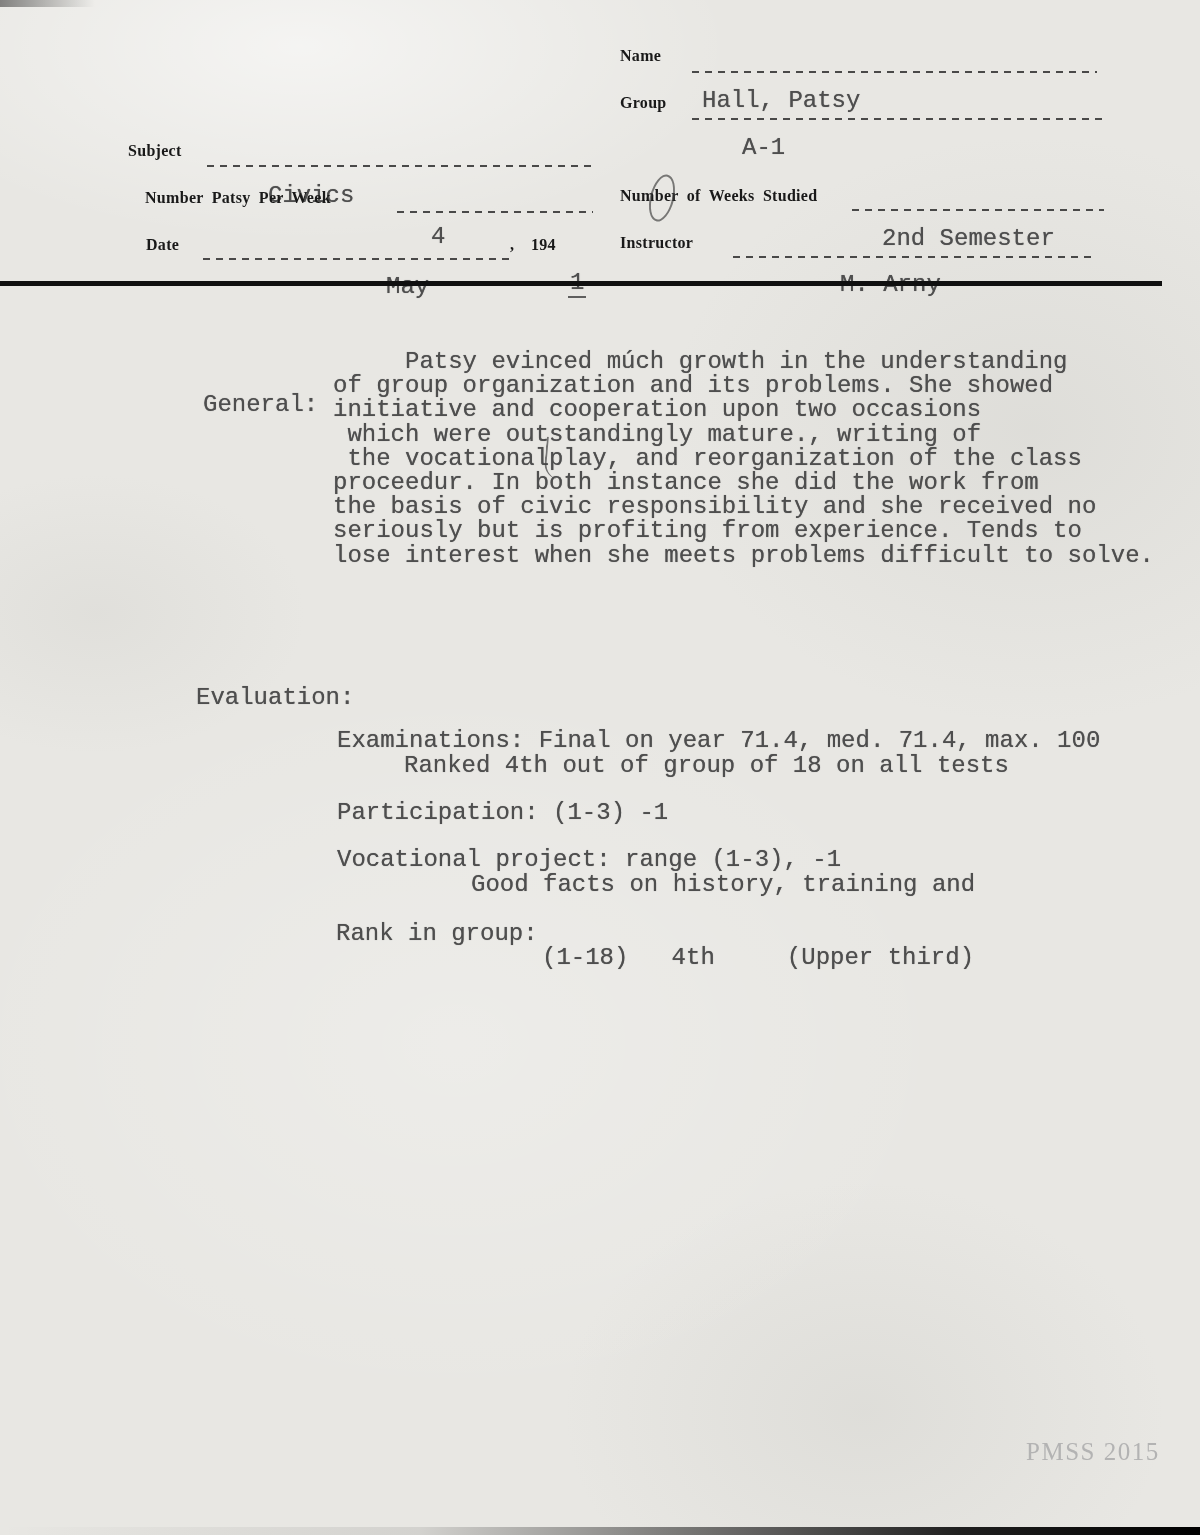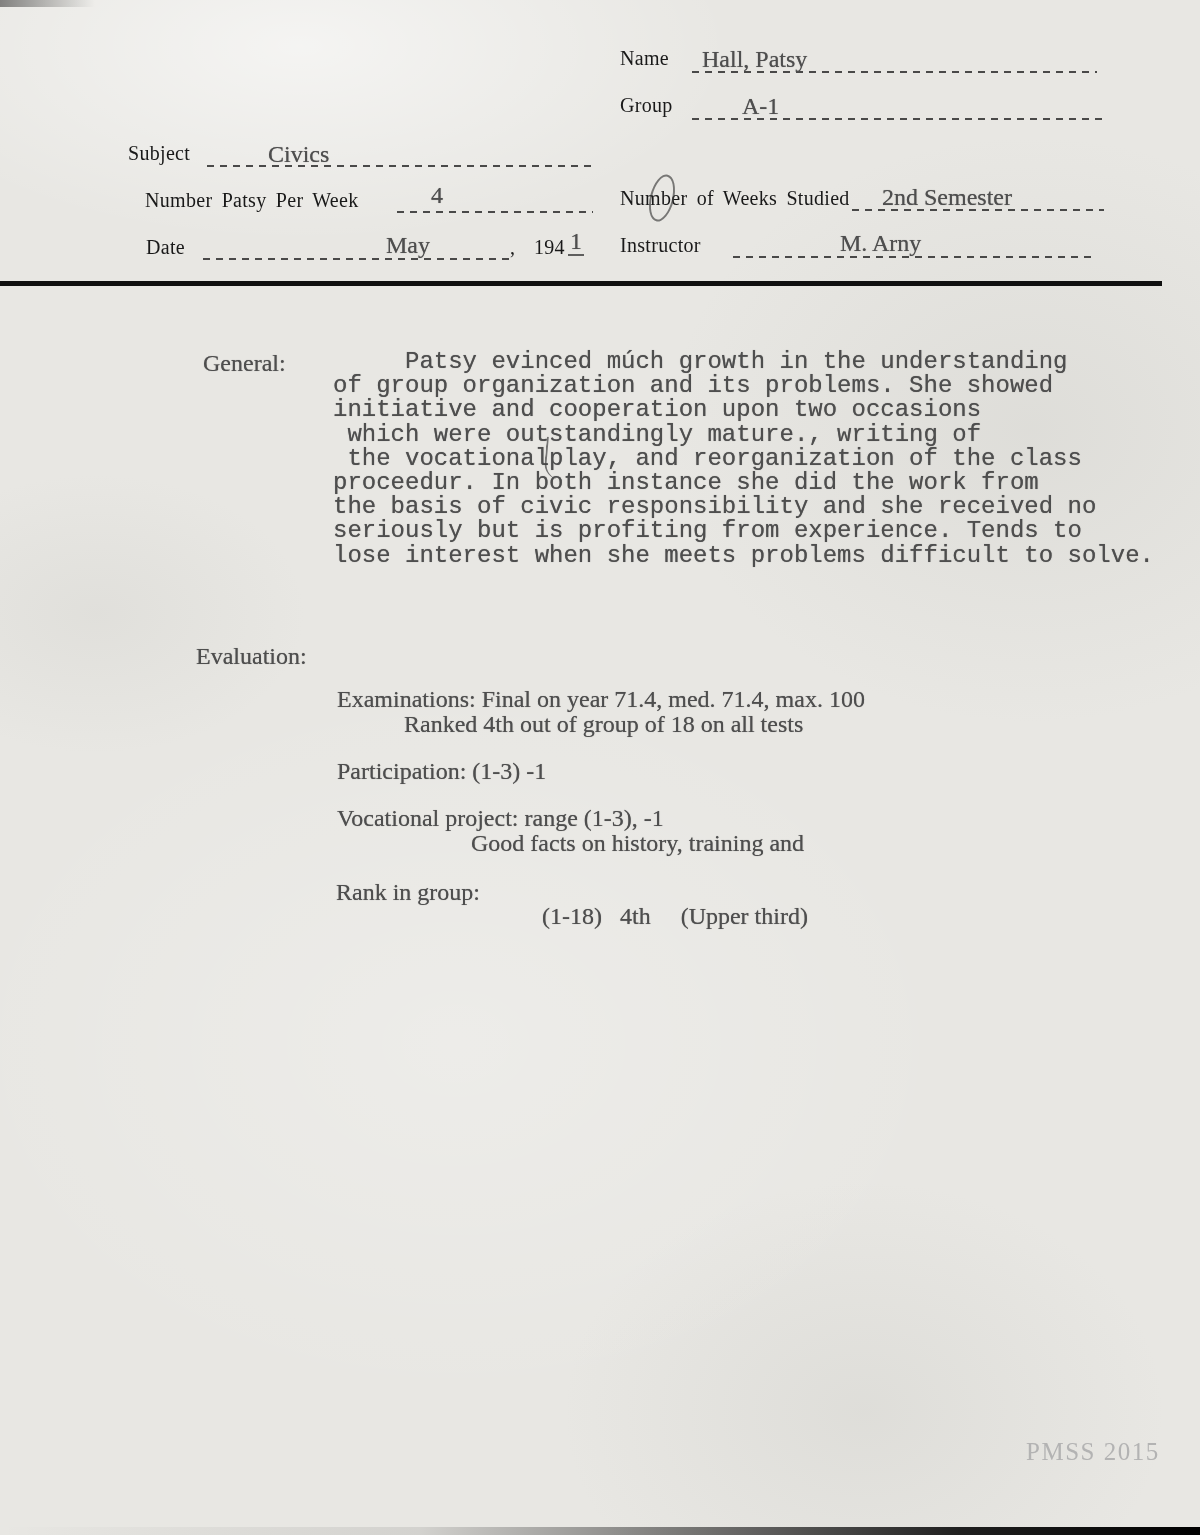--- a/index.html
+++ b/index.html
@@ -10,28 +10,29 @@
       radial-gradient(ellipse 620px 280px at 25% 3%, rgba(255,255,255,.55), rgba(255,255,255,0) 70%),
       radial-gradient(ellipse 520px 420px at 86% 28%, rgba(186,186,180,.22), rgba(186,186,180,0) 70%),
       radial-gradient(ellipse 720px 520px at 38% 68%, rgba(255,255,255,.22), rgba(255,255,255,0) 70%),
       radial-gradient(ellipse 430px 330px at 72% 92%, rgba(178,178,172,.18), rgba(178,178,172,0) 70%),
       radial-gradient(ellipse 300px 200px at 8% 40%, rgba(180,180,174,.15), rgba(180,180,174,0) 70%);
     font-family:"Liberation Serif", serif;
   }
   .lbl{
     position:absolute;
     font-family:"Liberation Serif", serif;
-    font-weight:400;font-size:20px;color:#191919;
+    font-weight:700;font-size:16px;color:#191919;
     letter-spacing:.3px;word-spacing:4px;white-space:pre;
   }
   .typed{
     position:absolute;
-    font-family:Liberation Serif, serif;
+    font-family:Liberation Mono, monospace;
     font-size:24px;line-height:24.2px;color:#4e4e4e;white-space:pre;
     text-shadow:0 0 .7px rgba(72,72,72,.75);
+    margin-top:42px;
   }
   .dash{
     position:absolute;height:2px;
     background:repeating-linear-gradient(90deg,#2d2d2d 0 7px, rgba(0,0,0,0) 7px 13px);
     opacity:.85;
   }
   .rule{position:absolute;left:0;top:281px;width:1162px;height:5px;background:#101010;}
   .tblock{position:absolute;left:333px;top:350px;}
   .tline{
     font-family:"Liberation Mono","DejaVu Sans Mono", monospace;

